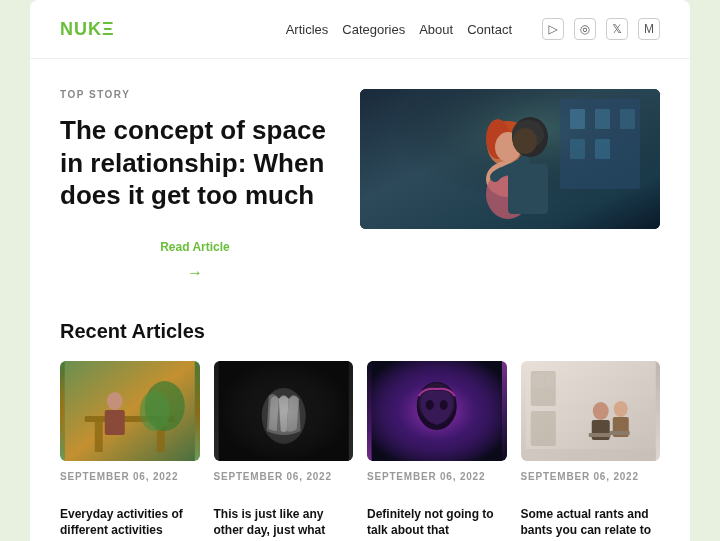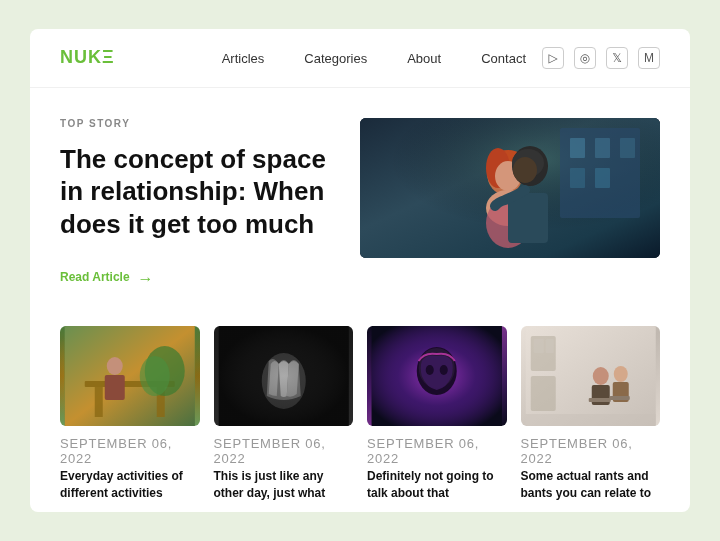--- a/index.html
+++ b/index.html
@@ -27,23 +27,23 @@
     .logo {
       font-size: 18px;
       font-weight: 900;
       letter-spacing: 1px;
       color: #111;
       margin-right: auto;
     }
     .logo span { color: #6abf3a; }
     .nav-links {
       display: flex;
-      gap: 40px;
+      gap: 14px;
       list-style: none;
-      margin-right: 16px;
+      margin-right: 30px;
     }
     .nav-links a {
       text-decoration: none;
       color: #333;
       font-size: 13px;
     }
     .nav-icons {
       display: flex;
       gap: 10px;
       align-items: center;
@@ -87,20 +87,21 @@
     }
     .read-article-link {
       display: flex;
       align-items: center;
       gap: 8px;
       font-size: 12px;
       color: #6abf3a;
       text-decoration: none;
       font-weight: 600;
       cursor: pointer;
+      flex-direction: column;
     }
     .arrow-icon {
       font-size: 16px;
       color: #6abf3a;
     }
     .hero-image {
       width: 300px;
       height: 140px;
       border-radius: 6px;
       overflow: hidden;
@@ -133,26 +134,26 @@
       flex-direction: column;
     }
     .article-thumb {
       width: 100%;
       height: 100px;
       border-radius: 6px;
       overflow: hidden;
       margin-bottom: 10px;
     }
     .article-date {
-      font-size: 13px;
-      font-weight: 400;
+      font-size: 10px;
+      font-weight: 700;
       letter-spacing: 0.8px;
       color: #999;
       text-transform: uppercase;
-      margin-bottom: 2px;
+      margin-bottom: 24px;
     }
     .article-title {
       font-size: 12px;
       font-weight: 800;
       color: #111;
       line-height: 1.4;
     }
 
     
     .thumb-1-inner {
@@ -256,20 +257,21 @@
         <ellipse cx="165" cy="52" rx="12" ry="13" fill="#4a3a2a"></ellipse>
 
         <rect x="148" y="75" width="40" height="50" fill="#2a4a5a" rx="4"></rect>
 
         <path d="M165 72 Q155 78 145 82 Q138 84 135 88" stroke="#2a4a5a" stroke-width="10" fill="none" stroke-linecap="round"></path>
       </svg>
     </div>
   </div>
 
   <div class="recent-section">
+    <h2 class="recent-title">Recent Articles</h2>
     <div class="articles-grid">
 
       <div class="article-card">
         <div class="article-thumb">
           <div class="thumb-1-inner">
             <svg width="100%" height="100%" viewBox="0 0 130 100" xmlns="http://www.w3.org/2000/svg">
               <rect width="130" height="100" fill="#5a8040"></rect>
               <rect width="130" height="100" fill="url(#t1g)"></rect>
               <defs>
                 <linearGradient id="t1g" x1="0" y1="0" x2="1" y2="1">

